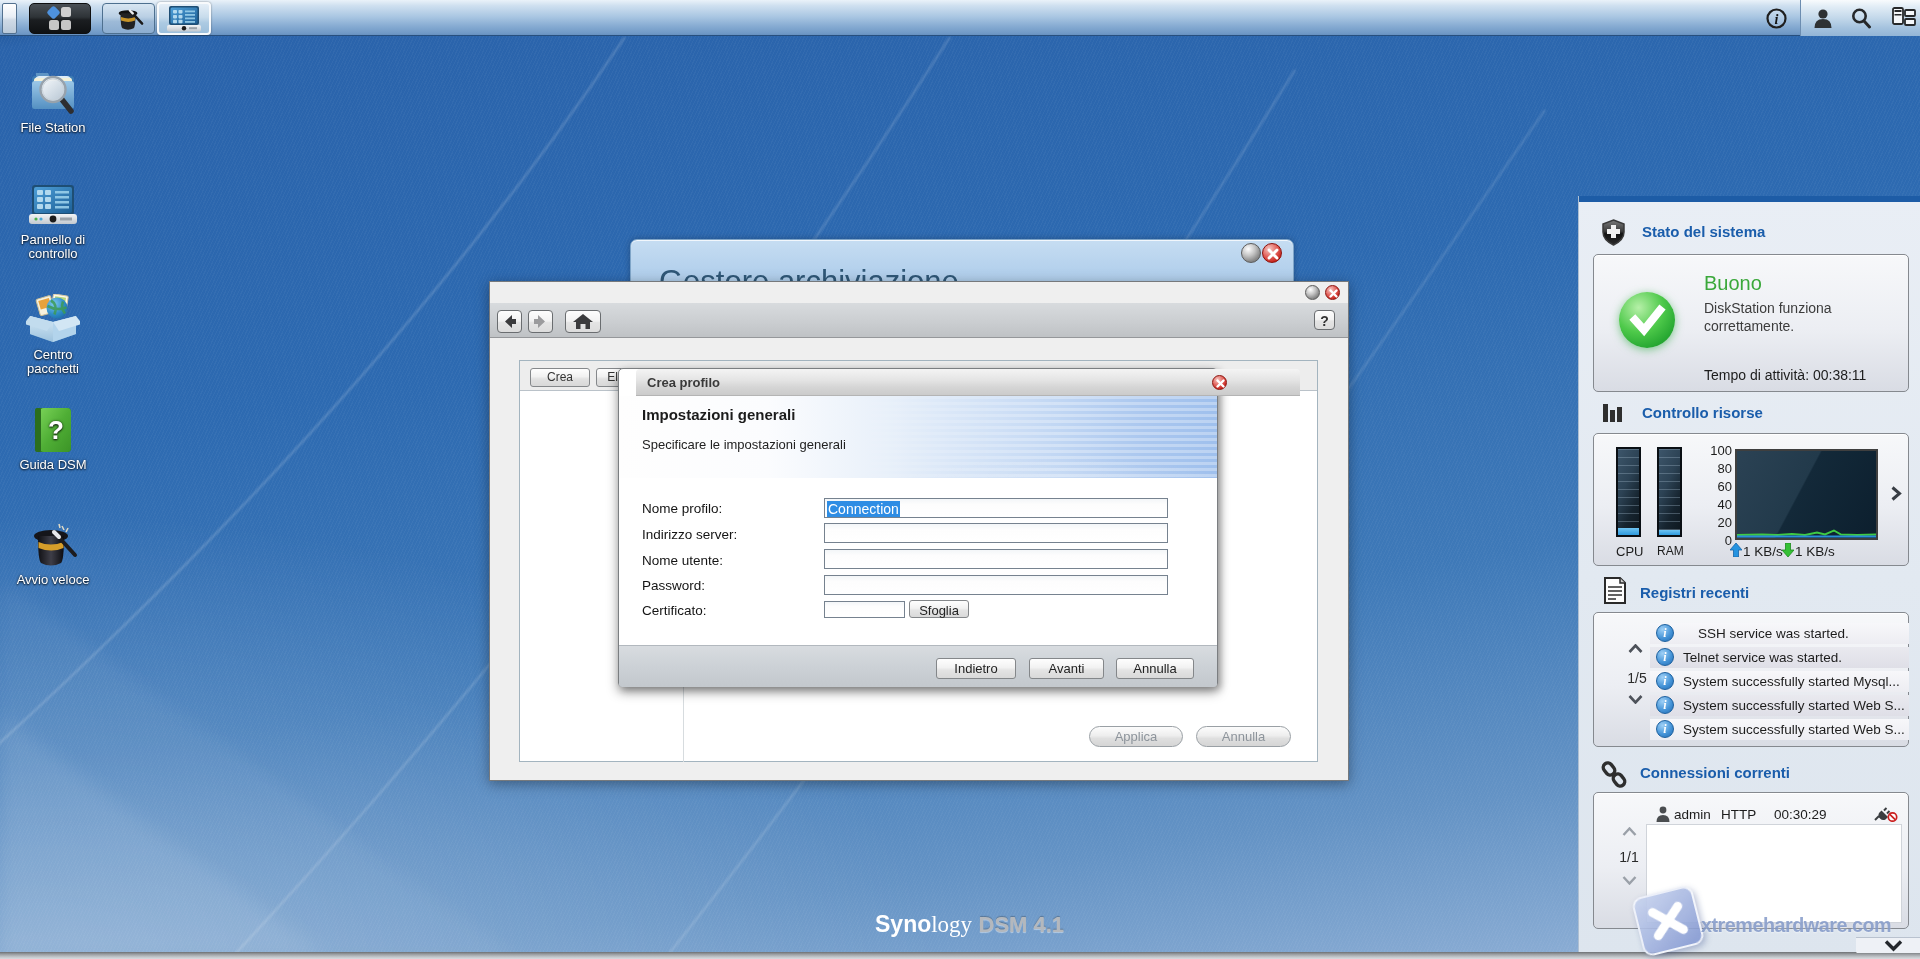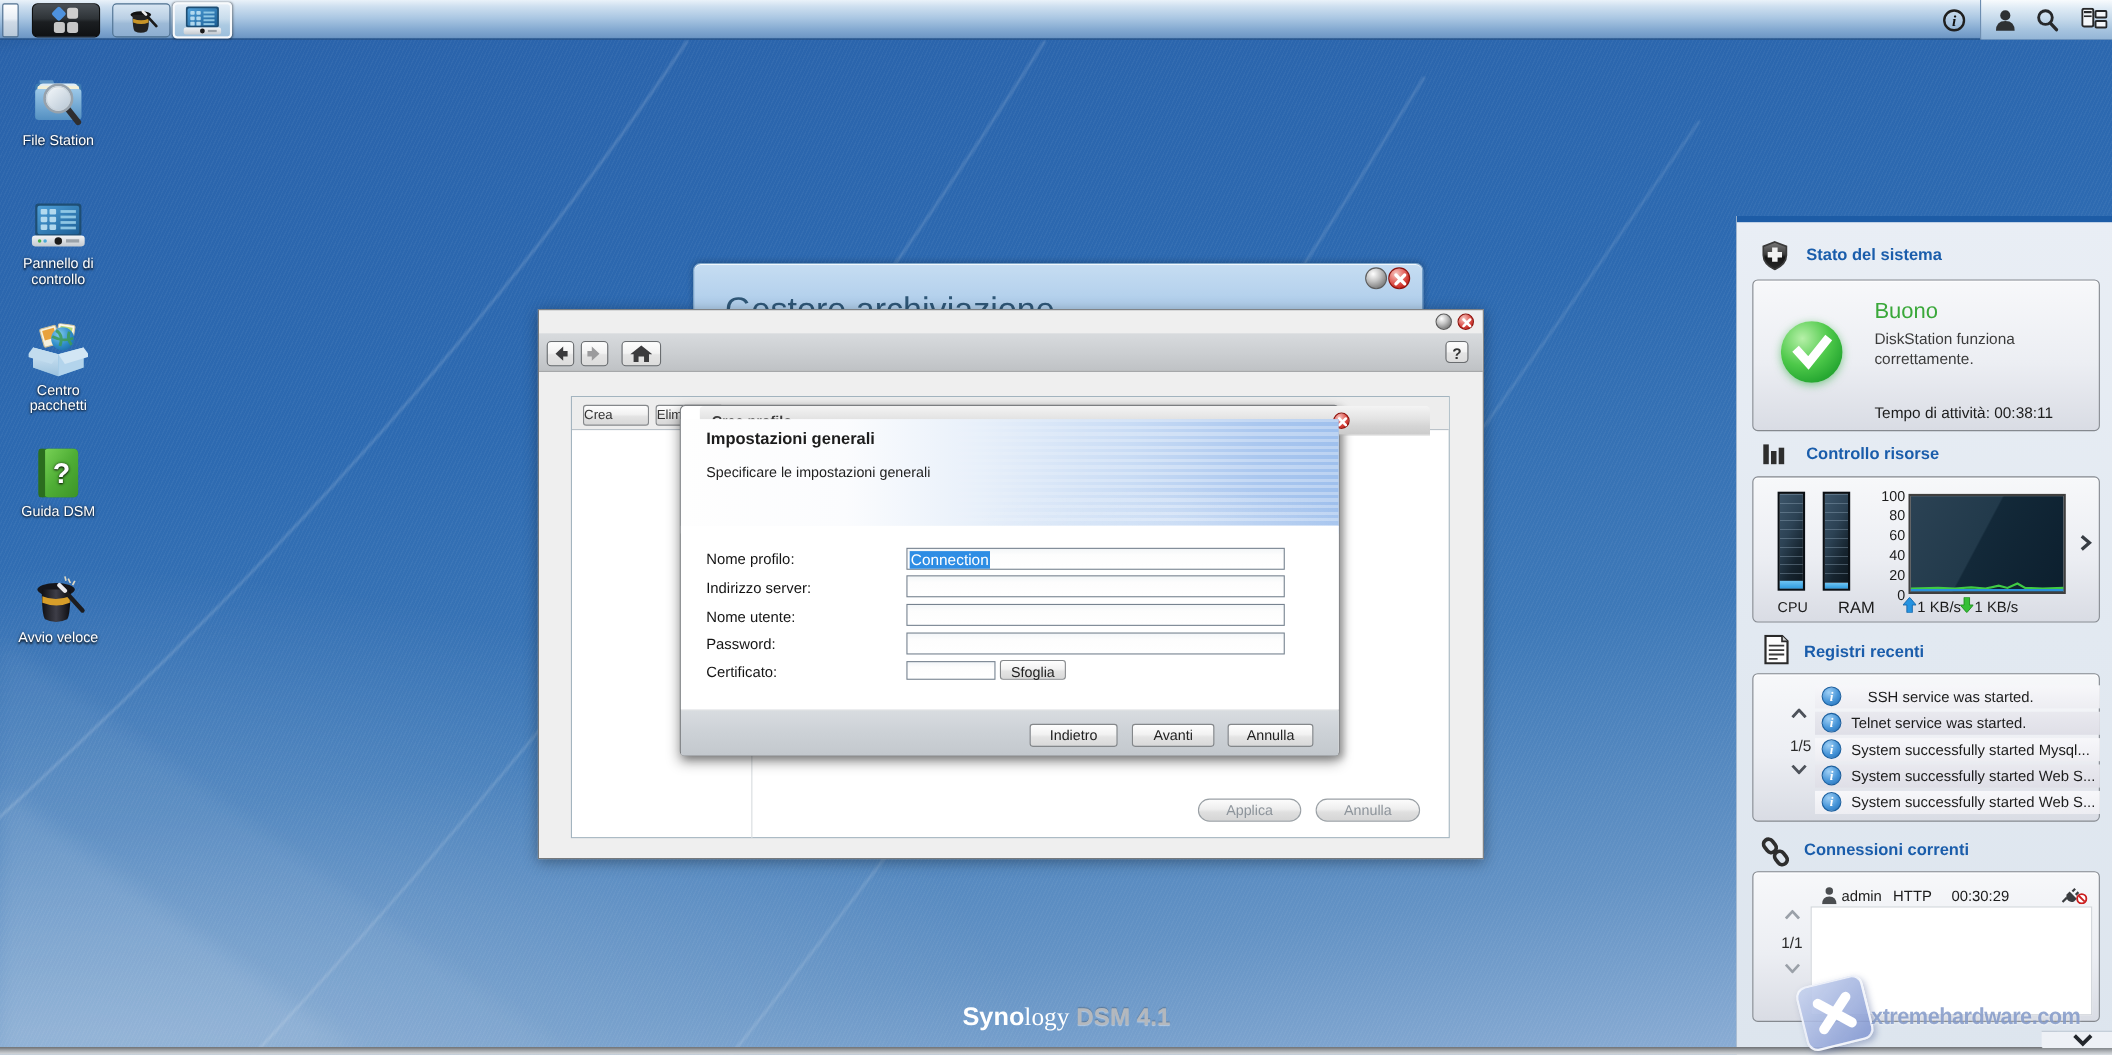--- a/index.html
+++ b/index.html
@@ -45,31 +45,31 @@
 background:linear-gradient(180deg,#e3e3e3 0%,#d4d4d4 50%,#c6c6c6 100%);border-bottom:1px solid #adadad}
 #vpnTitle .txt{position:absolute;left:30px;top:3px;font-size:13px;font-weight:bold;color:#4c4c4c}
 #vpnTool{position:absolute;left:0;top:21px;width:858px;height:35px;
 background:linear-gradient(180deg,#d8dbde 0%,#cbced1 55%,#bfc2c5 100%);border-bottom:1px solid #95979a}
 .toolbtn{position:absolute;top:7px;height:23px;border:1px solid #6a6d70;border-radius:4px;
 background:linear-gradient(180deg,#fdfdfd 0%,#f2f2f2 48%,#e4e4e4 55%,#dcdcdc 100%)}
 
 #panel{position:absolute;left:29px;top:78px;width:799px;height:402px;background:#fff;border:1px solid #a3b4bf}
 #panelTabs{position:absolute;left:0;top:0;width:797px;height:30px;background:#ededed;border-bottom:1px solid #bac2c9}
 .tabbtn{position:absolute;top:7px;height:19px;border:1px solid #85888b;border-radius:3px;font-size:12px;color:#333;
-text-align:left;line-height:17px;background:linear-gradient(180deg,#fefefe 0%,#f1f1f1 45%,#e2e2e2 58%,#d8d8d8 100%)}
+text-align:center;line-height:17px;background:linear-gradient(180deg,#fefefe 0%,#f1f1f1 45%,#e2e2e2 58%,#d8d8d8 100%)}
 #pdivider{position:absolute;left:163px;top:31px;width:1px;height:370px;background:#d7dcdf}
 .pill{position:absolute;height:21px;border:1px solid #9aa0a5;border-radius:11px;font-size:13px;color:#8d949b;
 text-align:center;background:linear-gradient(180deg,#fcfcfc 0%,#eeeeee 45%,#dfdfdf 60%,#d5d5d5 100%);line-height:19px}
 
 #dlg{position:absolute;left:618px;top:368px;width:600px;height:319px;border:1px solid #7b7e81;border-radius:5px 5px 4px 4px;
 background:#fff;box-shadow:0 5px 12px rgba(0,0,0,.38),3px 3px 7px rgba(0,0,0,.25)}
 #dlgTitle{position:absolute;left:17px;top:0;width:664px;height:27px;border-radius:4px 4px 0 0;
 background:linear-gradient(180deg,#f4f4f4 0%,#e3e3e3 45%,#d5d5d5 70%,#cbcbcb 100%);border-bottom:1px solid #b4b4b4}
 #dlgTitle .txt{position:absolute;left:11px;top:6px;font-size:13px;font-weight:bold;color:#3a3a3a}
-#dlgHead{position:absolute;left:0;top:12px;width:598px;height:104px;
+#dlgHead{position:absolute;left:0;top:27px;width:598px;height:104px;
 background:linear-gradient(90deg,#fefefe 0%,#fbfcfe 25%,#e8f0fa 45%,#c9dcf5 68%,#aac7ef 88%,#9fc0ed 100%)}
 #dlgHead::after{content:"";position:absolute;left:0;top:0;right:0;bottom:0;
 background:repeating-linear-gradient(180deg,rgba(255,255,255,.30) 0 3px,rgba(255,255,255,0) 3px 6px),
 radial-gradient(430px 160px at 74% 170%,rgba(255,255,255,.8),rgba(255,255,255,0) 72%);
 -webkit-mask-image:linear-gradient(90deg,rgba(0,0,0,0) 0 36%,#000 74%);
 mask-image:linear-gradient(90deg,rgba(0,0,0,0) 0 36%,#000 74%)}
 #dlgHead .h1{position:absolute;left:23px;top:10px;font-size:15px;font-weight:bold;color:#1c1c1c;z-index:2}
 #dlgHead .h2{position:absolute;left:23px;top:41px;font-size:13px;color:#222;z-index:2}
 #dlgBody{position:absolute;left:0;top:109px;width:598px;height:167px;background:#fff}
 .flabel{position:absolute;left:23px;font-size:13.5px;color:#141414}
@@ -375,21 +375,21 @@
  </svg>
  <div class="shead" style="left:63px;top:208px">Controllo risorse</div>
  <div class="sbox" style="top:237px;height:133px">
   <div class="vbar" style="left:22px;top:13px">
         <div class="vfill" style="bottom:0;height:7px"></div>
       </div>
   <div class="vbar" style="left:63px;top:13px">
         <div class="vfill" style="bottom:0;height:5px"></div>
       </div>
   <div style="position:absolute;left:22px;top:110px;width:25px;text-align:center;font-size:13px;color:#1c1c1c">CPU</div>
-  <div style="position:absolute;left:77px;top:110px;width:25px;text-align:left;font-size:15px;color:#1c1c1c">RAM</div>
+  <div style="position:absolute;left:63px;top:110px;width:25px;text-align:left;font-size:12px;color:#1c1c1c">RAM</div>
   <div style="position:absolute;left:104px;top:8px;width:34px;text-align:right;font-size:13px;color:#1c1c1c;line-height:17.9px">100<br>80<br>60<br>40<br>20<br>0</div>
   <div style="position:absolute;left:141px;top:15px;width:143px;height:91px;border:2px solid #3f3f3f;
    background:linear-gradient(118deg,#2b4254 0%,#223a4b 45%,#132939 46%,#0c1f2e 100%)">
    <svg width="139" height="87" style="position:absolute;left:0;top:0">
     <path d="M0,84 L25,83.5 L40,84 L55,83 L68,84 L80,81.5 L88,83.5 L97,79.5 L104,83.5 L120,84 L139,83.5" stroke="#3fca44" stroke-width="2" fill="none"></path>
     <path d="M0,85.5 L139,85.5" stroke="#2b8fd8" stroke-width="2.2" fill="none"></path>
    </svg>
   </div>
   <svg class="abs" style="left:297px;top:52px" width="11" height="15">
         <path d="M1.5,1.5 L8.5,7.5 L1.5,13.5" stroke="#383d44" stroke-width="3" fill="none"></path>

